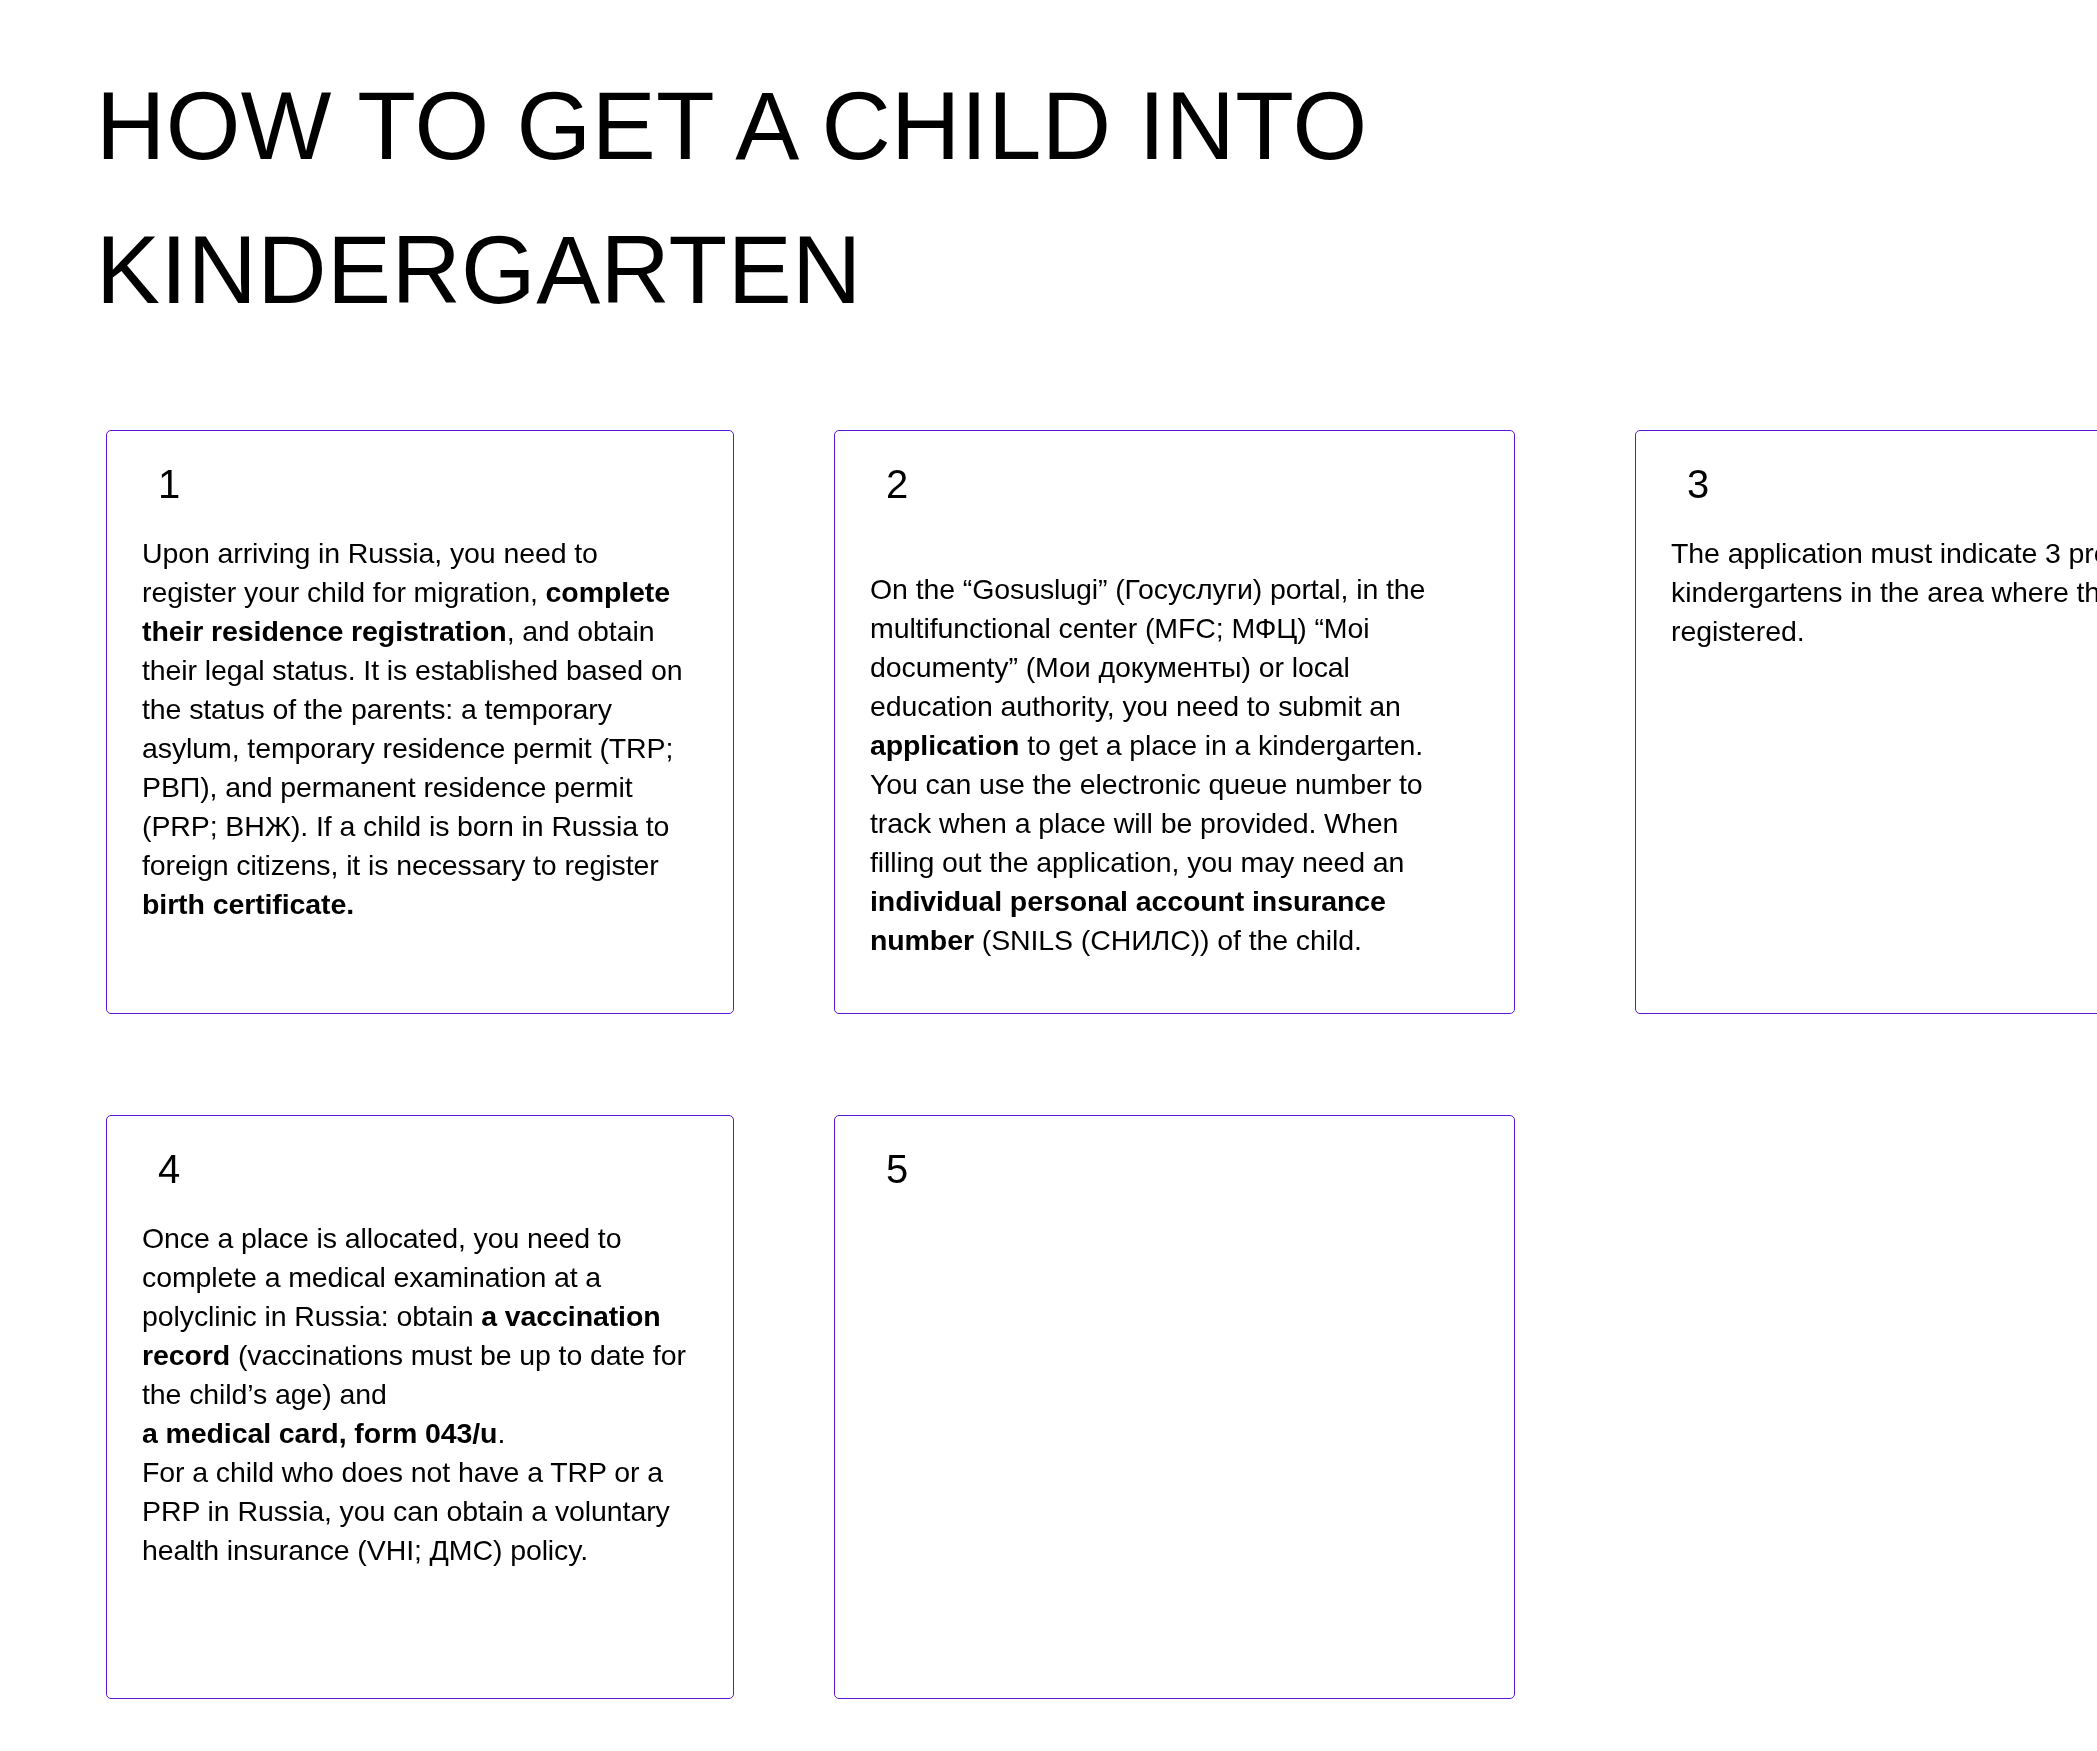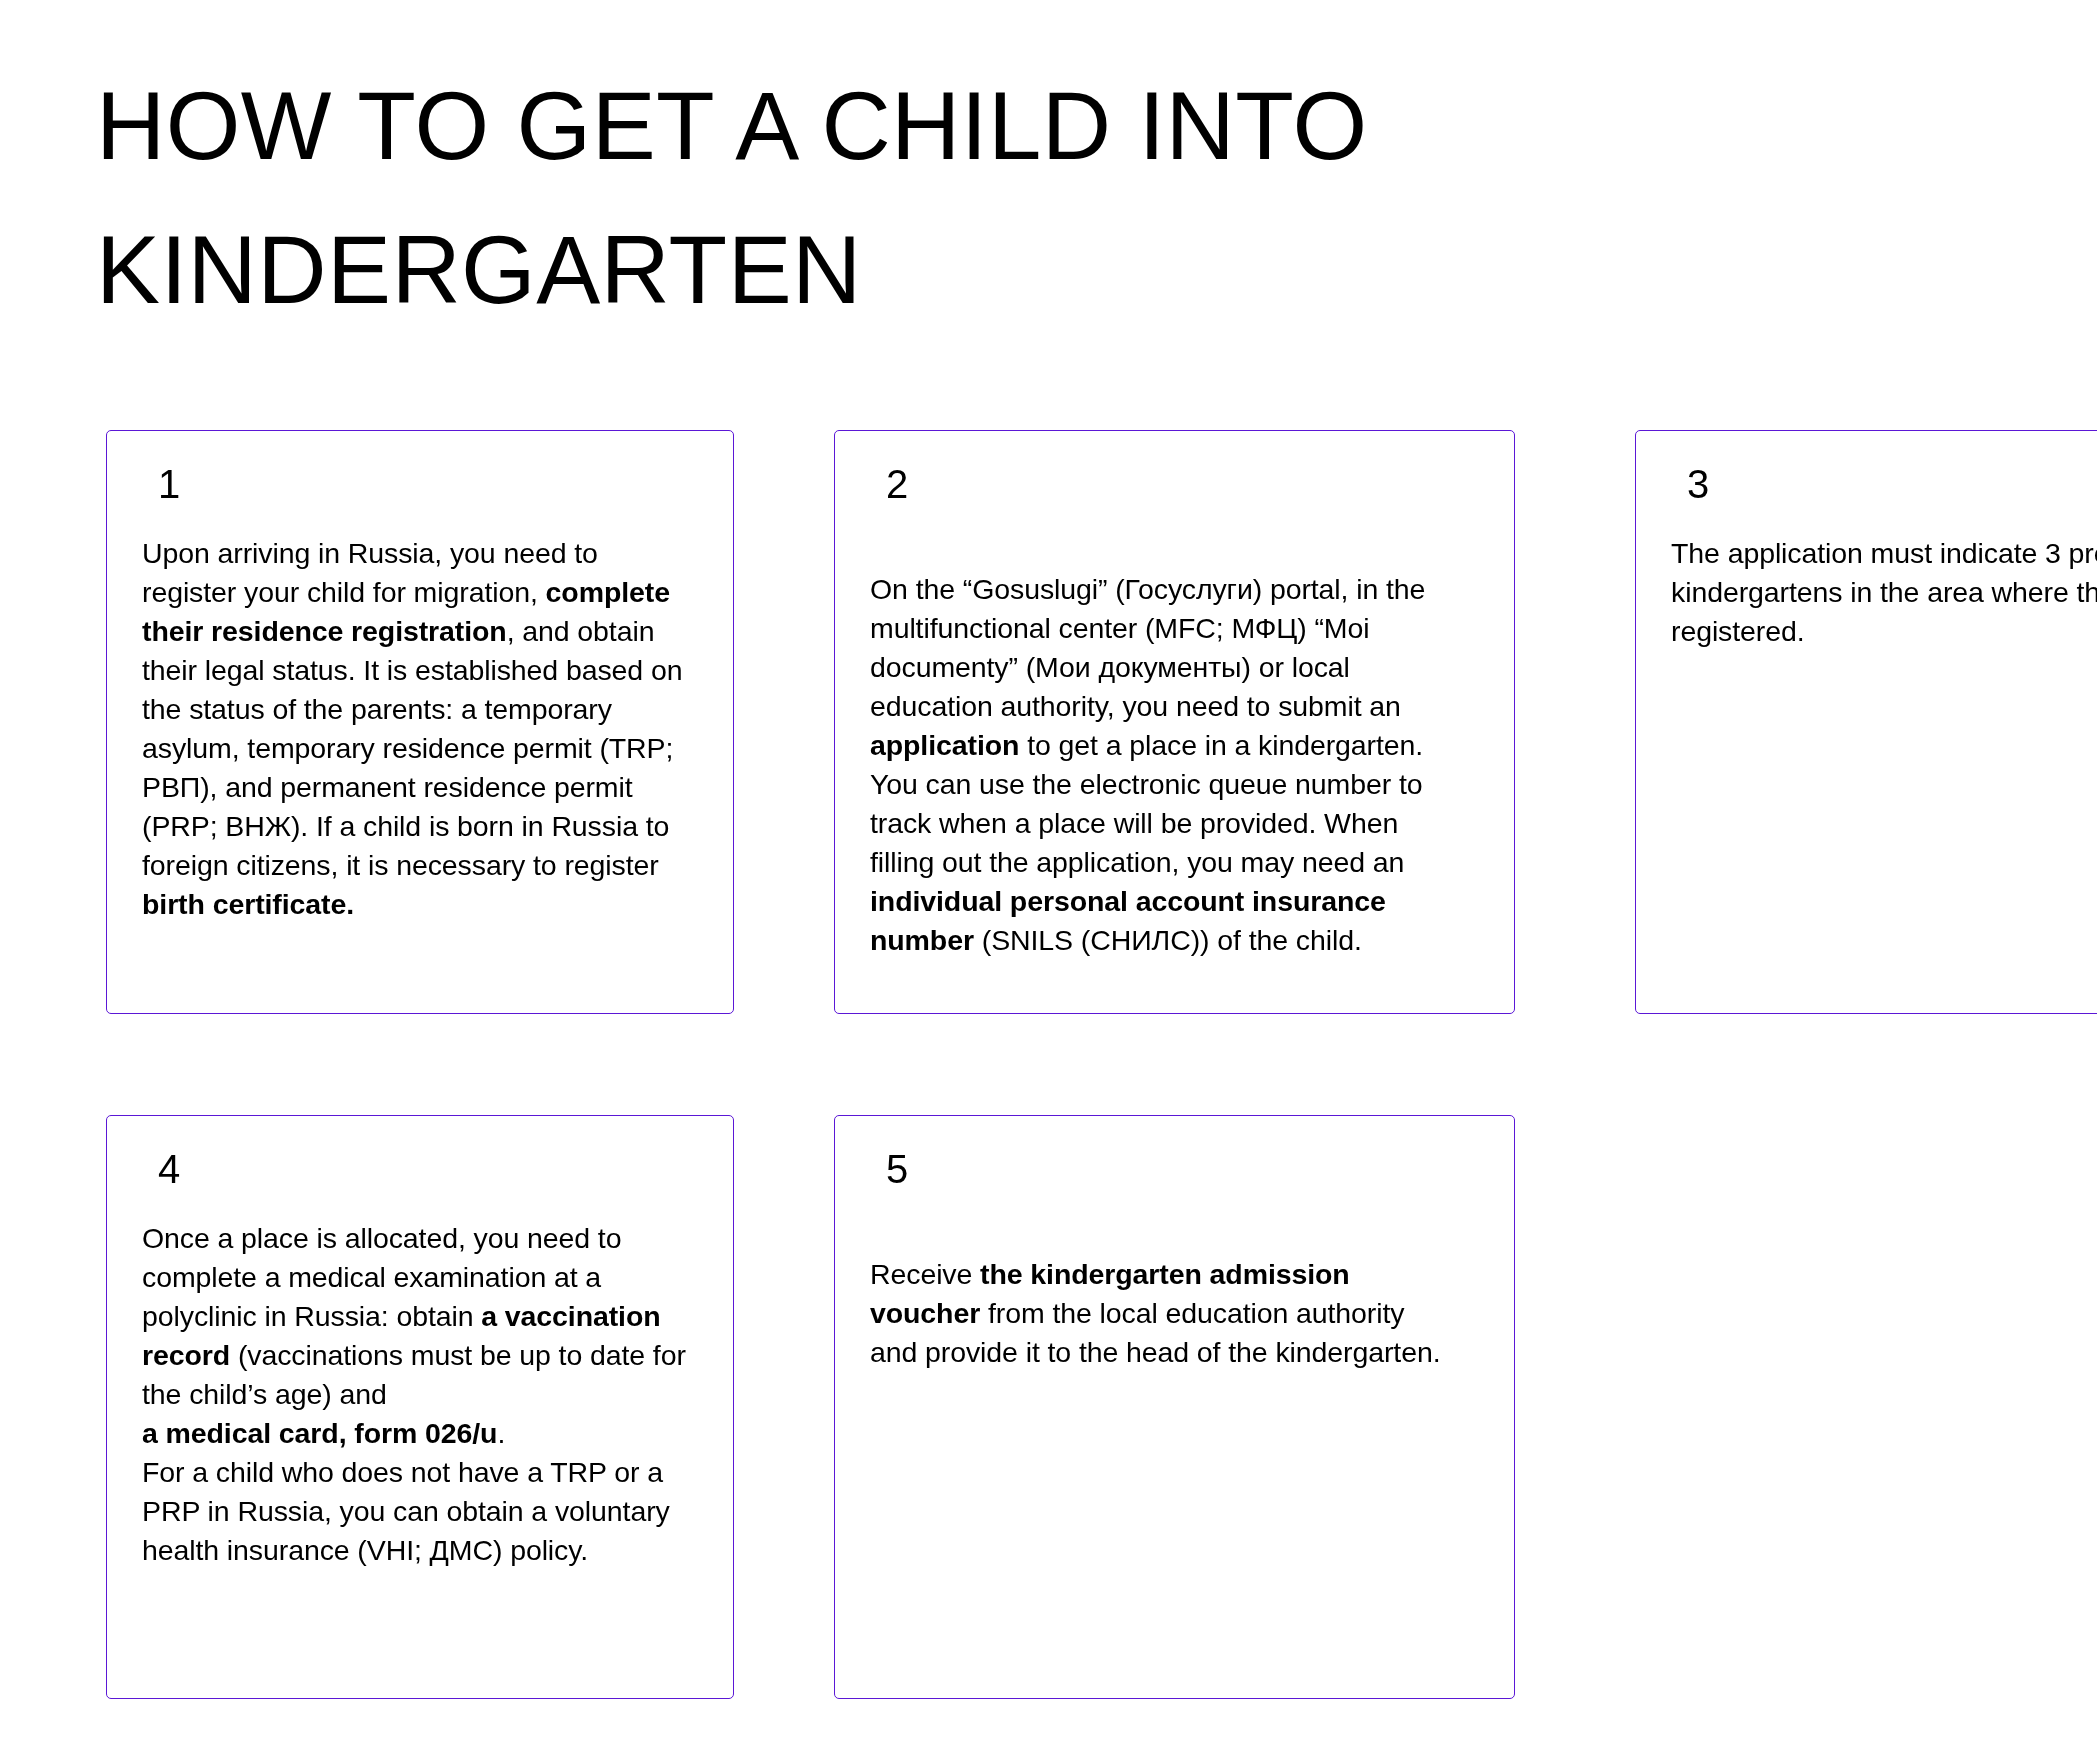--- a/index.html
+++ b/index.html
@@ -97,22 +97,21 @@
     <div class="card-body">On the “Gosuslugi” (Госуслуги) portal, in the multifunctional center (MFC; МФЦ) “Moi documenty” (Мои документы) or local education authority, you need to submit an <b>application</b> to get a place in a kindergarten. You can use the electronic queue number to track when a place will be provided. When filling out the application, you may need an <b>individual personal account insurance number</b> (SNILS (СНИЛС)) of the child.</div>
   </div>
 
   <div class="card col-3 row-1" style="border-color: rgb(91, 23, 214);">
     <div class="card-number">3</div>
     <div class="card-body">The application must indicate 3 preferred kindergartens in the area where the child is registered.</div>
   </div>
 
   <div class="card col-1 row-2" style="border-color: rgb(91, 23, 214);">
     <div class="card-number">4</div>
-    <div class="card-body">Once a place is allocated, you need to complete a medical examination at a polyclinic in Russia: obtain <b>a vaccination record</b> (vaccinations must be up to date for the child’s age) and<br><b>a medical card, form 026/u</b>.<br>For a child who does not have a TRP or a PRP in Russia, you can obtain a voluntary health insurance (VHI; ДМС) policy.</div>
+    <div class="card-body">Once a place is allocated, you need to complete a medical examination at a polyclinic in Russia: obtain <b>a vaccination record</b> (vaccinations must be up to date for the child’s age) and<br><b>a medical card, form 043/u</b>.<br>For a child who does not have a TRP or a PRP in Russia, you can obtain a voluntary health insurance (VHI; ДМС) policy.</div>
   </div>
 
   <div class="card col-2 row-2" style="border-color: rgb(91, 23, 214);">
     <div class="card-number">5</div>
-    <div class="card-body">Receive <b>the kindergarten admission voucher</b> from the local education authority and provide it to the head of the kindergarten.</div>
   </div>
 
 </div>
 
 
 </body></html>

